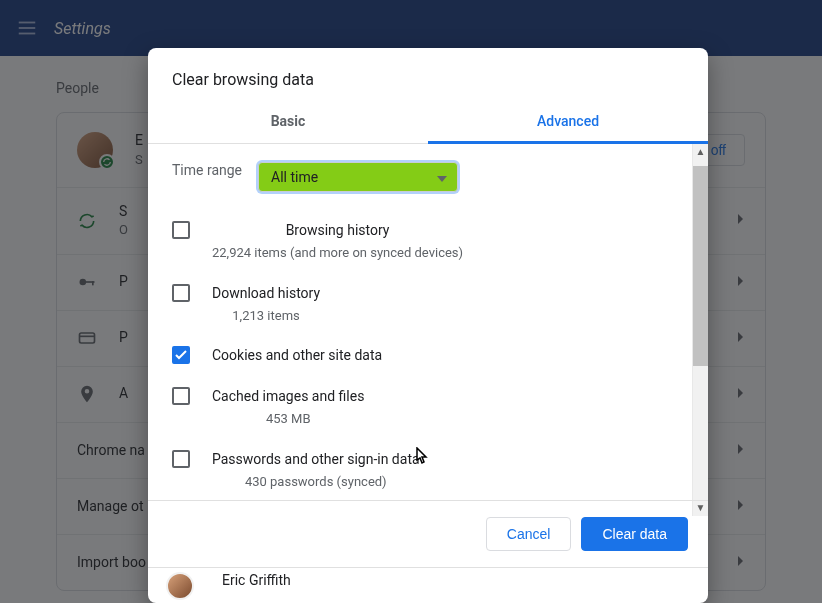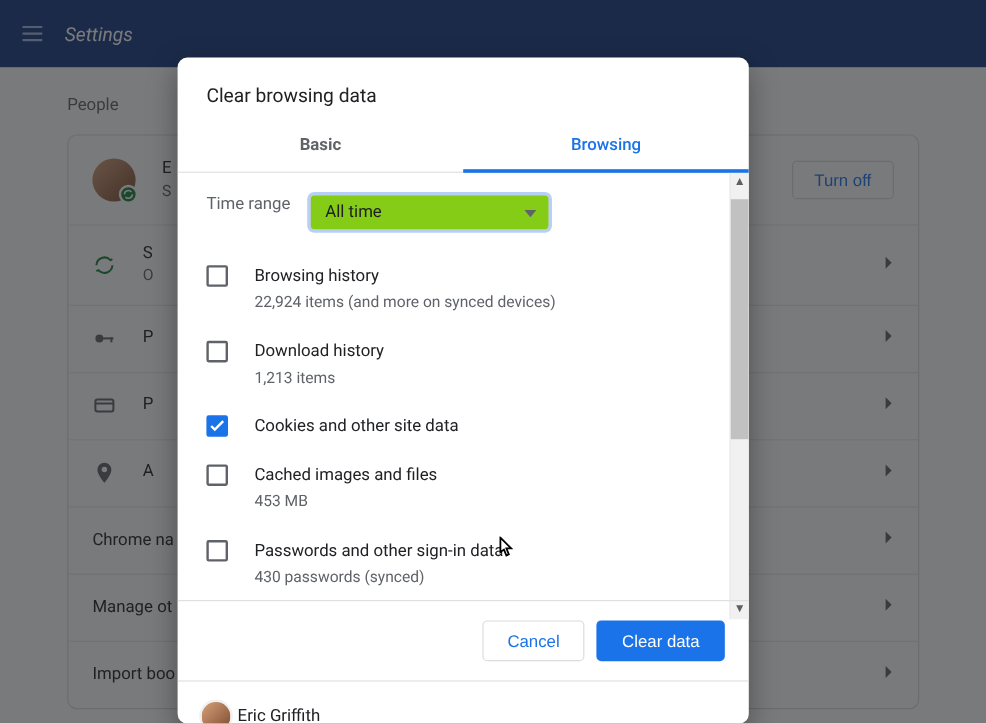--- a/index.html
+++ b/index.html
@@ -73,21 +73,21 @@
   .simple-row { padding: 16px 20px; font-size:14px; color:#202124;}
   
   .scrim {
     position: absolute; inset: 0;
     background: rgba(32,33,36,0.6);
   }
   
   .dialog {
     position: absolute;
     left: 148px; top: 48px;
-    width: 476px; height: 555px;
+    width: 560px; height: 555px;
     background: #fff;
     border-radius: 8px;
     box-shadow: 0 8px 24px rgba(0,0,0,.35);
     display: flex; flex-direction: column;
     overflow: hidden;
   }
   .dialog-title { font-size: 16px; color:#202124; padding: 22px 24px 12px; }
   .tabs { display:flex; border-bottom: 1px solid #e0e0e0; }
   .tab { flex:1; text-align:center; padding: 12px 0; font-size:14px; color:#5f6368; cursor:pointer;font-weight:bold;}
   .tab.active { color:#1a73e8; border-bottom: 3px solid #1a73e8; margin-bottom:-1px; font-weight:500;}
@@ -103,21 +103,21 @@
     border: 1px solid #c6cdd6; border-radius: 4px;
     padding: 6px 28px 6px 12px;
     font-size: 14px; color:#202124;
     box-shadow: 0 0 0 2px #b3d1fb;
     position: relative; width: 200px;
     background:#84cc16;
     display:flex; align-items:center;
   }
   .time-select .caret { position:absolute; right:10px; top:50%; transform:translateY(-50%);}
   .time-select .caret svg{ width:10px; height:6px; color:#5f6368;}
-  .option-row { display:flex; gap: 22px; padding: 10px 0; align-items:flex-start;}
+  .option-row { display:flex; gap: 22px; padding: 10px 0; align-items:flex-start;text-align:center;}
   .checkbox {
     width:18px; height:18px; border:2px solid #5f6368; border-radius:2px; flex-shrink:0;
     margin-top:1px;
     display:flex; align-items:center; justify-content:center;
   }
   .checkbox.checked { background:#1a73e8; border-color:#1a73e8; }
   .checkbox.checked svg { width:12px; height:10px; color:#fff; }
   .opt-text { font-size:14px; line-height:1.5;}
   .opt-text .title { color:#202124; }
   .opt-text .desc { color:#5f6368; font-size:13px; margin-top:2px;}
@@ -130,22 +130,22 @@
   .dialog-footer {
     border-top:1px solid #e0e0e0;
     padding: 16px 20px;
     display:flex; justify-content:flex-end; gap:10px;
   }
   .btn { border-radius:4px; padding: 8px 20px; font-size:14px; cursor:pointer;}
   .btn.cancel { border:1px solid #dadce0; color:#1a73e8; background:#fff;margin-left:42px;}
   .btn.primary { background:#1a73e8; color:#fff; border:1px solid #1a73e8; font-weight:500;}
   .account-footer {
     border-top:1px solid #e0e0e0;
-    padding: 24px 18px 2px;
-    display:flex; align-items:center; gap:4px;
+    padding: 4px 18px 2px;
+    display:flex; align-items:flex-start; gap:28px;
     height: 36px;
   }
   .account-avatar {
     width:28px; height:28px; border-radius:50%;
     background: linear-gradient(135deg,#d7a17a,#7b4a2e);
     border: 2px solid #f1f1f1;
   }
   .cursor {
     position:absolute; left:412px; top:447px; pointer-events:none;
   }
@@ -273,21 +273,21 @@
     </div>
   </div>
 </div>
 
 <div class="scrim"></div>
 
 <div class="dialog">
   <div class="dialog-title">Clear browsing data</div>
   <div class="tabs">
     <div class="tab">Basic</div>
-    <div class="tab active">Browsing</div>
+    <div class="tab active">Advanced</div>
   </div>
 
   <div class="dialog-body">
     <div class="scroll-area">
       <div class="time-row">
         <span class="time-label">Time range</span>
         <div class="time-select">
           <span>All time</span>
           <span class="caret"><svg viewBox="0 0 10 6" fill="#5f6368">
                 <path d="M0 0l5 6 5-6z"></path>

